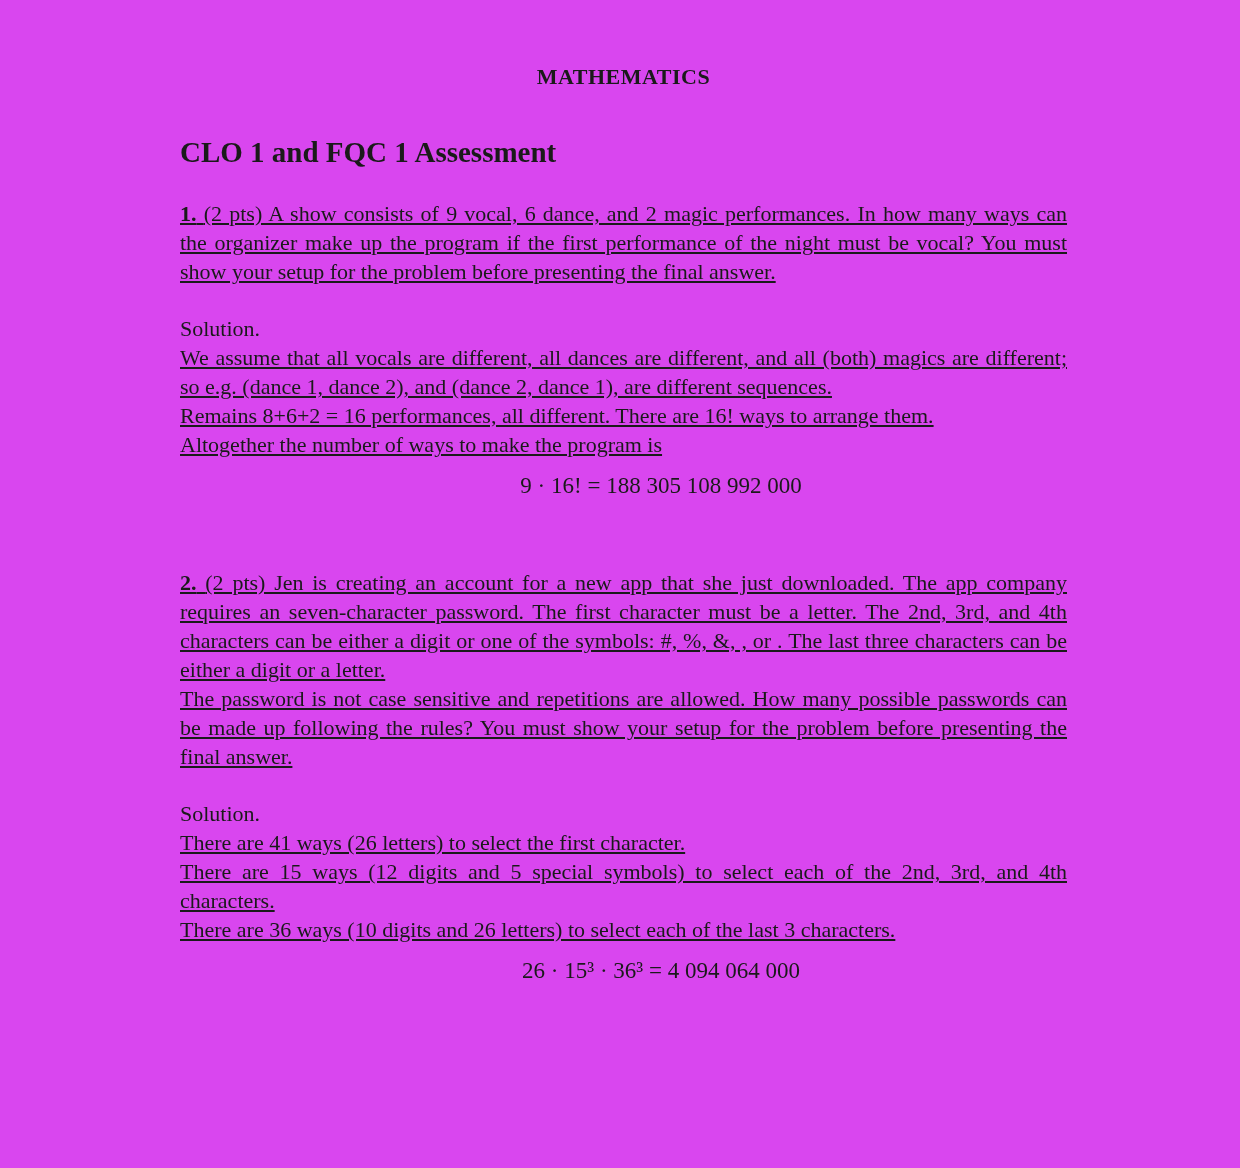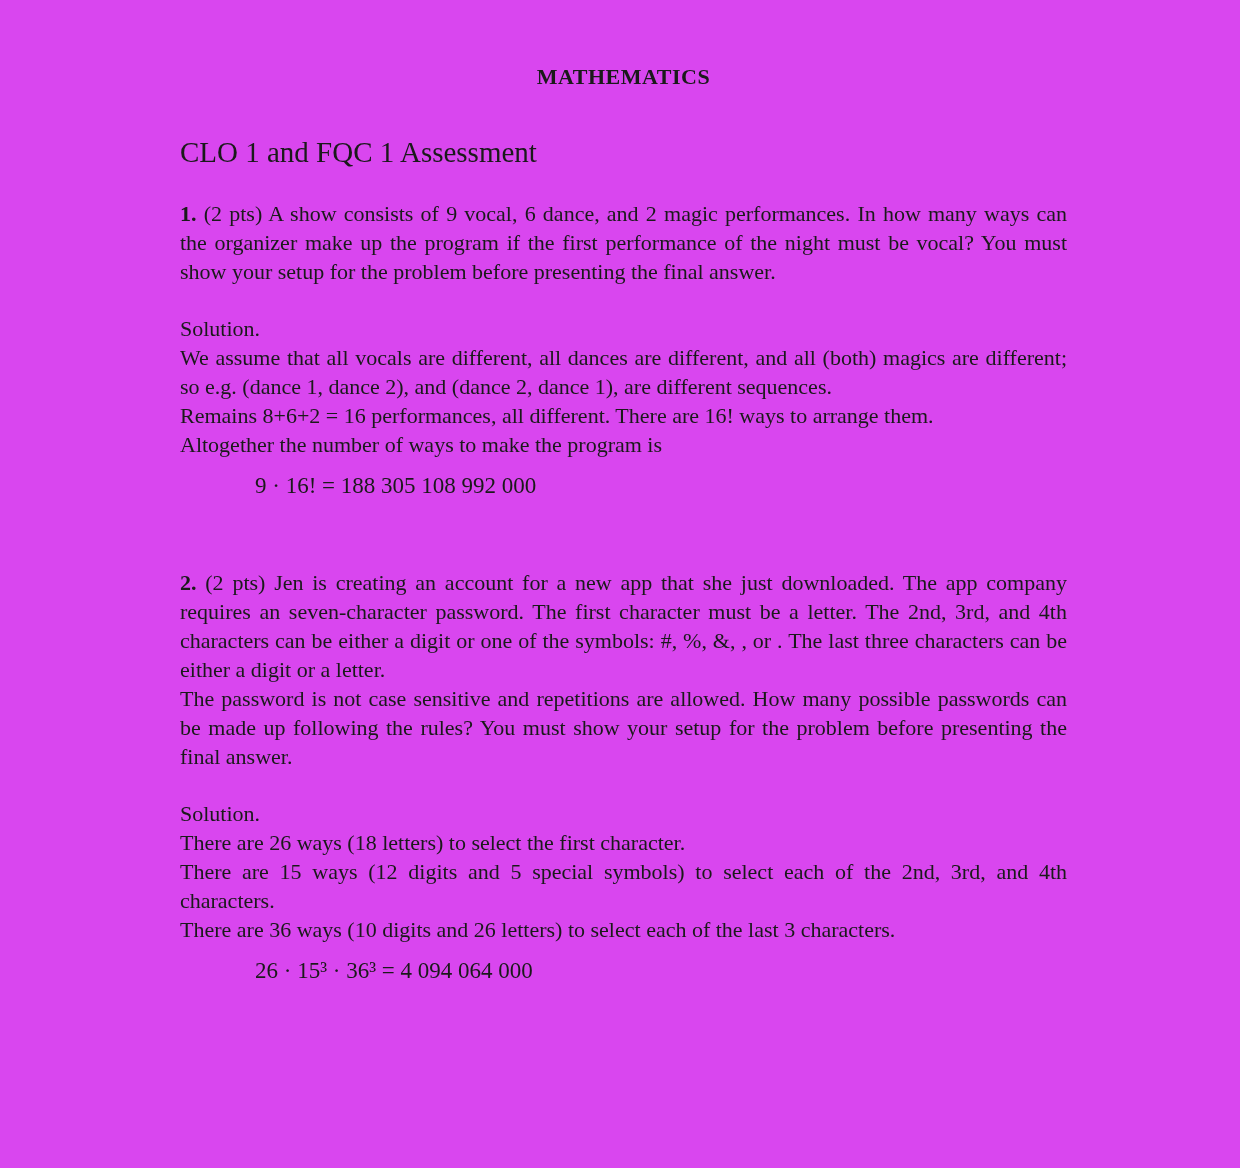--- a/index.html
+++ b/index.html
@@ -23,43 +23,44 @@
     text-align: center;
     font-weight: 700;
     font-size: 22px;
     line-height: 29px;
     letter-spacing: 0.5px;
   }
   .heading {
     margin: 45px 0 0 0;
     font-size: 29px;
     line-height: 33px;
-    font-weight: 400;
+    font-weight: 700;
   }
   .para {
     margin: 0;
     font-size: 22px;
     line-height: 29px;
     text-align: justify;
+    text-decoration: underline;
   }
   .statement-1 { margin-top: 30px; }
   .statement-2 { margin-top: 68px; }
   .sol-label {
     margin: 28px 0 0 0;
     font-size: 22px;
     line-height: 29px;
     font-weight: 400;
     text-align: left;
   }
   .equation {
     margin: 12px 0 0 0;
     padding-left: 75px;
     font-size: 23px;
     line-height: 29px;
-    text-align: left;
+    text-align: center;
   }
   .pnum { font-weight: 700; }
 </style>
 </head>
 <body>
 
 <div class="page">
   <div class="content">
 
     <div class="doc-title">MATHEMATICS</div>
@@ -74,20 +75,20 @@
     <p class="para">Remains 8+6+2 = 16 performances, all different.  There are 16!  ways to arrange them.</p>
     <p class="para">Altogether the number of ways to make the program is</p>
 
     <p class="equation">9 · 16! = 188 305 108 992 000</p>
 
     <p class="para statement-2"><b class="pnum">2.</b> <span>(2 pts) Jen is creating an account for a new app that she just downloaded. The app company requires an seven-character password. The first character must be a letter. The 2nd, 3rd, and 4th characters can be either a digit or one of the symbols: #, %, &amp;, , or . The last three characters can be either a digit or a letter.</span></p>
     <p class="para">The password is not case sensitive and repetitions are allowed. How many possible passwords can be made up following the rules? You must show your setup for the problem before presenting the final answer.</p>
 
     <p class="sol-label">Solution.</p>
 
-    <p class="para">There are 26 ways (18 letters) to select the first character.</p>
+    <p class="para">There are 41 ways (26 letters) to select the first character.</p>
     <p class="para">There are 15 ways (12 digits and 5 special symbols) to select each of the 2nd, 3rd, and 4th characters.</p>
     <p class="para">There are 36 ways (10 digits and 26 letters) to select each of the last 3 characters.</p>
 
     <p class="equation">26 · 15³ · 36³ = 4 094 064 000</p>
 
   </div>
 </div>
 
 </body></html>

